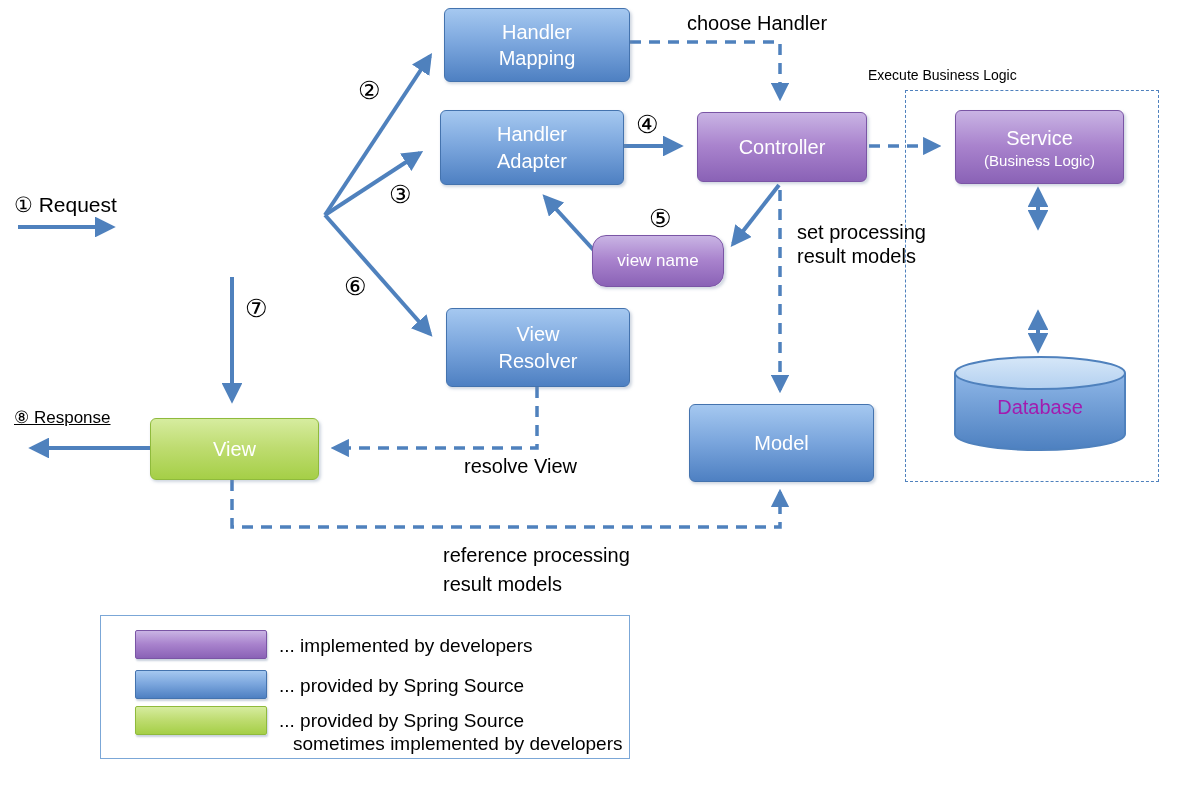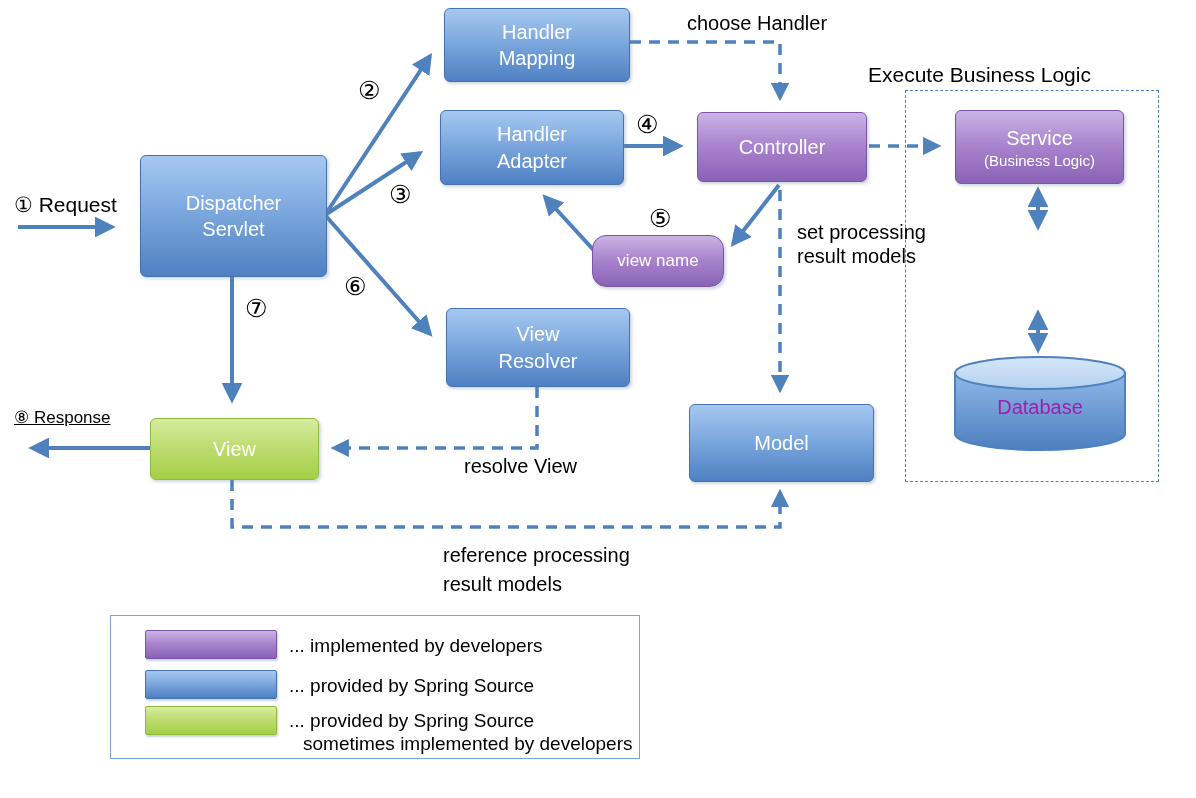--- a/index.html
+++ b/index.html
@@ -18,21 +18,21 @@
 
   .anno{position:absolute;color:#000;font-size:20px;line-height:24px;white-space:pre-line;}
   .step{position:absolute;color:#000;font-size:25px;line-height:1;
         font-family:"DejaVu Sans","Liberation Sans",sans-serif;}
 
   .bizbox{position:absolute;left:905px;top:90px;width:252px;height:390px;
           border:1px dashed #4f81bd;}
   .cyl{position:absolute;left:953px;top:354px;width:174px;height:100px;}
   .cyl .lbl{position:absolute;left:0;top:42px;width:100%;text-align:center;color:#a21caf;font-size:20px;}
 
-  .legend{position:absolute;left:110px;top:615px;width:528px;height:142px;
+  .legend{position:absolute;left:100px;top:615px;width:528px;height:142px;
           border:1.5px solid #7ba7d7;background:#fff;}
   .swatch{position:absolute;left:34px;width:130px;height:27px;border-radius:2px;
           box-shadow:1px 2px 2px rgba(120,140,170,.4);}
   .legtext{position:absolute;left:178px;color:#000;font-size:19px;line-height:23px;}
 </style>
 </head>
 <body>
 
 <div id="stage">
 
@@ -61,22 +61,20 @@
       <path d="M630 42 H780 V98" marker-end="url(#arr)"></path>
       <path d="M869 146 H938" marker-end="url(#arr)"></path>
       <path d="M780 190 V390" marker-end="url(#arr)"></path>
       <path d="M537 387 V448 H334" marker-end="url(#arr)"></path>
       <path d="M232 480 V527 H780 V492" marker-end="url(#arr)"></path>
     </g>
   </svg>
 
   <div class="bizbox"></div>
 
-  <div class="node blue" style="left:140px;top:155px;width:185px;height:120px;">Dispatcher
-Servlet</div>
 
   <div class="node blue" style="left:444px;top:8px;width:184px;height:72px;">Handler
 Mapping</div>
 
   <div class="node blue" style="left:440px;top:110px;width:182px;height:73px;">Handler
 Adapter</div>
 
   <div class="node purple rounded" style="left:592px;top:235px;width:130px;height:50px;">view name</div>
 
   <div class="node purple" style="left:697px;top:112px;width:168px;height:68px;">Controller</div>
@@ -108,21 +106,21 @@
       </defs>
       <path d="M2 19 L2 80 A85 16 0 0 0 172 80 L172 19" fill="url(#cylBody)" stroke="#4f81bd" stroke-width="2"></path>
       <ellipse cx="87" cy="19" rx="85" ry="16" fill="url(#cylTop)" stroke="#4f81bd" stroke-width="2"></ellipse>
     </svg>
     <div class="lbl">Database</div>
   </div>
 
   <div class="anno" style="left:14px;top:193px;font-size:21px;">① Request</div>
   <div class="anno" style="left:14px;top:406px;font-size:17px;text-decoration:underline;">⑧ Response</div>
   <div class="anno" style="left:687px;top:11px;">choose Handler</div>
-  <div class="anno" style="left:868px;top:63px;font-size:21px;">Execute Business Logic</div>
+  <div class="anno" style="left:868px;top:63px;font-size:14px;">Execute Business Logic</div>
   <div class="anno" style="left:797px;top:220px;">set processing
 result models</div>
   <div class="anno" style="left:464px;top:454px;">resolve View</div>
   <div class="anno" style="left:443px;top:541px;line-height:29px;">reference processing
 result models</div>
 
   <span class="step" style="left:358px;top:78px;">②</span>
   <span class="step" style="left:389px;top:182px;">③</span>
   <span class="step" style="left:636px;top:112px;">④</span>
   <span class="step" style="left:649px;top:206px;">⑤</span>

